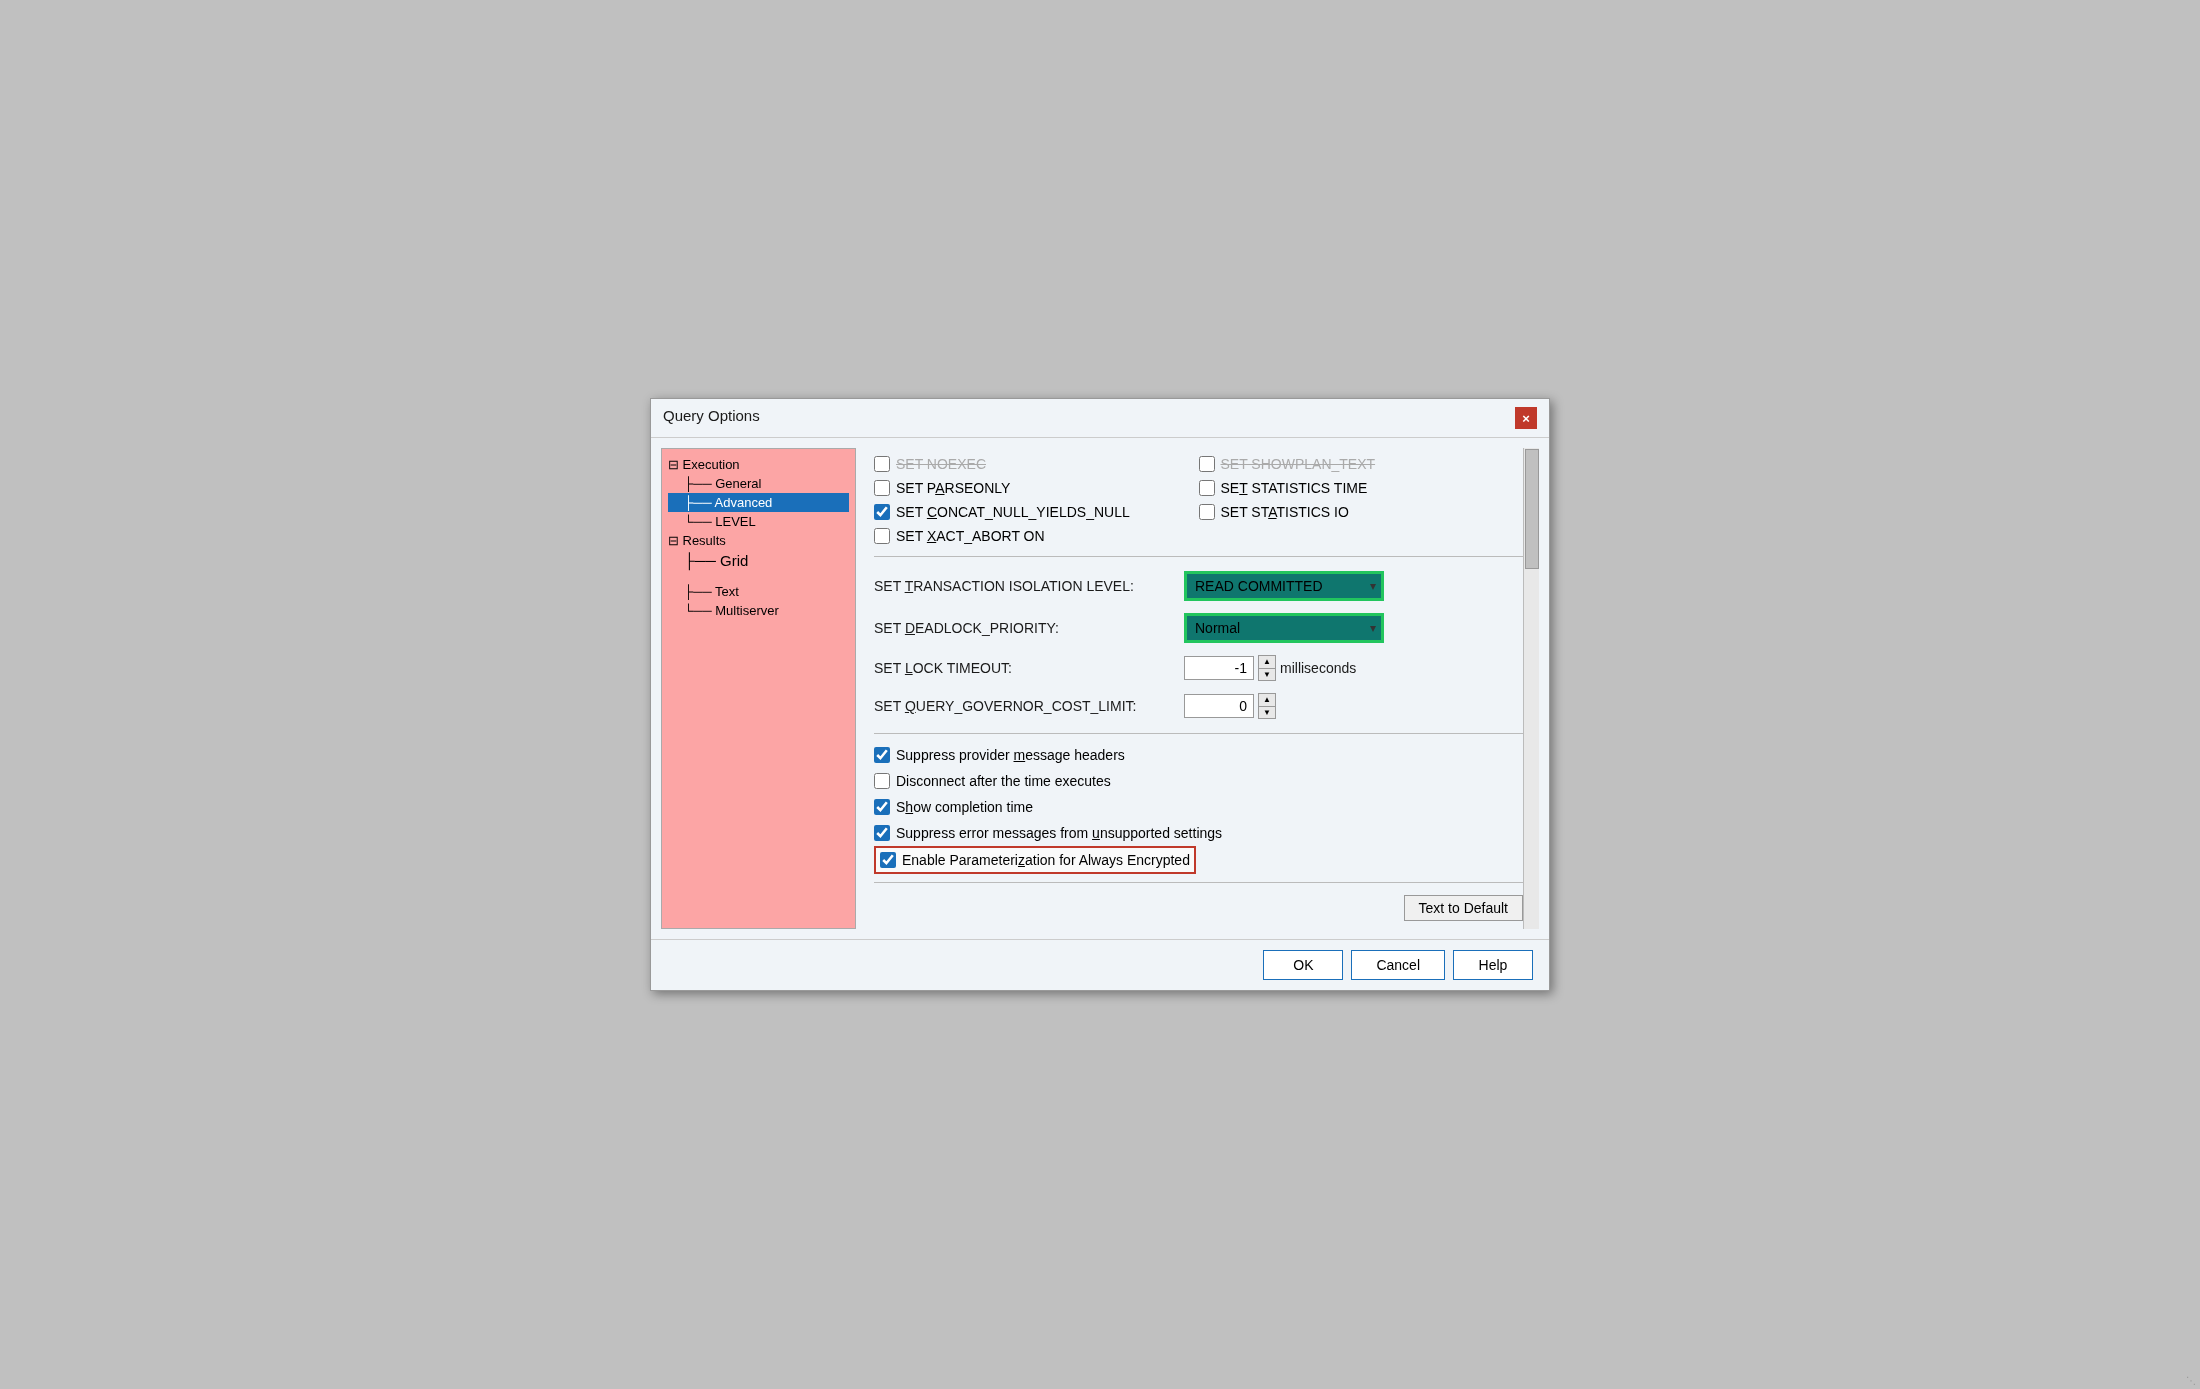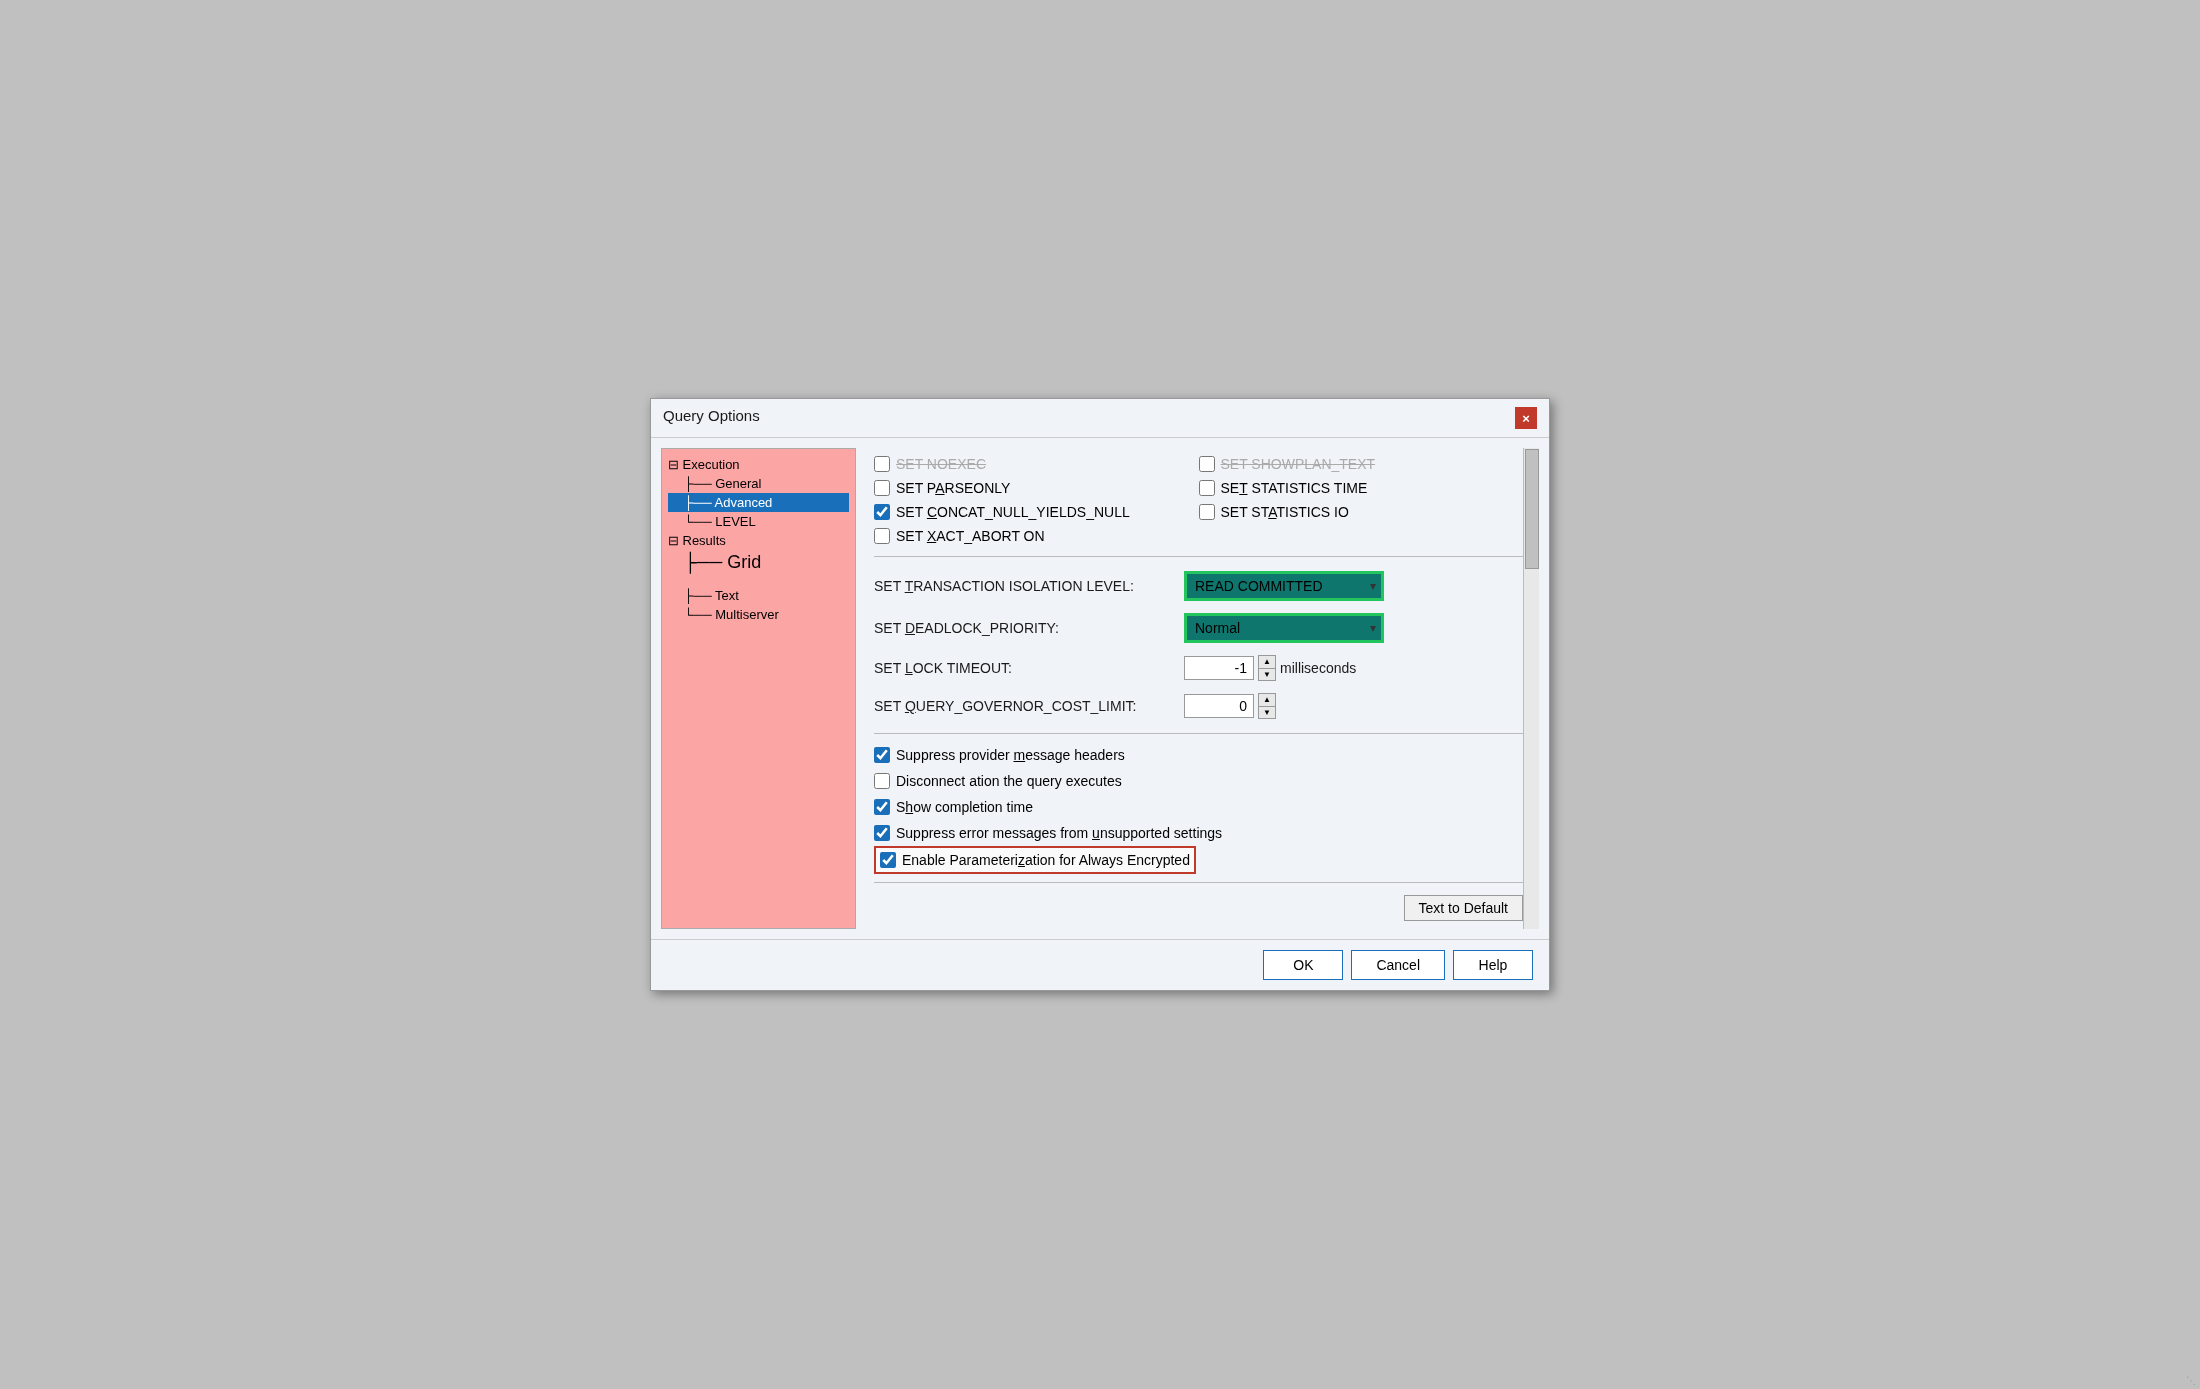--- a/index.html
+++ b/index.html
@@ -256,21 +256,21 @@
 
   <div class="dialog-body">
 
     <div class="tree-panel">
       <div id="tree-container">
           <div style="padding: 2px 4px 2px 0px; cursor: pointer; white-space: nowrap; font-size: 13px;">⊟ Execution</div>
           <div style="padding: 2px 4px 2px 16px; cursor: pointer; white-space: nowrap; font-size: 13px;">├── General</div>
           <div style="padding: 2px 4px 2px 16px; cursor: pointer; white-space: nowrap; font-size: 13px; background: rgb(26, 111, 186); color: white;">├── Advanced</div>
           <div style="padding: 2px 4px 2px 16px; cursor: pointer; white-space: nowrap; font-size: 13px;">└── LEVEL</div>
           <div style="padding: 2px 4px 2px 0px; cursor: pointer; white-space: nowrap; font-size: 13px;">⊟ Results</div>
-          <div style="padding: 2px 4px 2px 16px; cursor: pointer; white-space: nowrap; font-size: 18px;">├── Grid</div>
+          <div style="padding: 2px 4px 2px 16px; cursor: pointer; white-space: nowrap; font-size: 15px;">├── Grid</div>
           <div style="padding: 2px 4px 2px 16px; cursor: pointer; white-space: nowrap; font-size: 13px; margin-top: 11px;">├── Text</div>
           <div style="padding: 2px 4px 2px 16px; cursor: pointer; white-space: nowrap; font-size: 13px;">└── Multiserver</div>
         </div>
     </div>
 
     <div class="content-panel">
       <div class="content-scroll">
 
         
         <div class="two-col">
@@ -369,21 +369,21 @@
 
         <hr class="divider">
 
         
         <div class="checkbox-row">
           <input type="checkbox" checked="" style="">
           <label>Suppress provider <span class="underline">m</span>essage headers</label>
         </div>
         <div class="checkbox-row">
           <input type="checkbox" style="">
-          <label>Disconnect ation the query executes</label>
+          <label>Disconnect after the time executes</label>
         </div>
         <div class="checkbox-row">
           <input type="checkbox" checked="" style="">
           <label>S<span class="underline">h</span>ow completion time</label>
         </div>
         <div class="checkbox-row">
           <input type="checkbox" checked="" style="">
           <label>Suppress error messages from <span class="underline">u</span>nsupported settings</label>
         </div>
         

